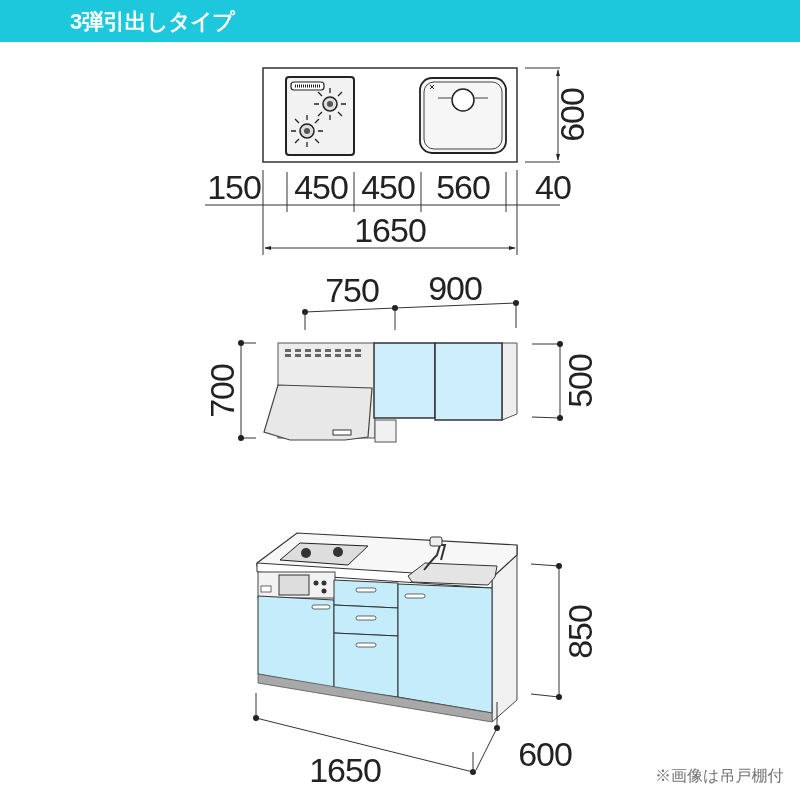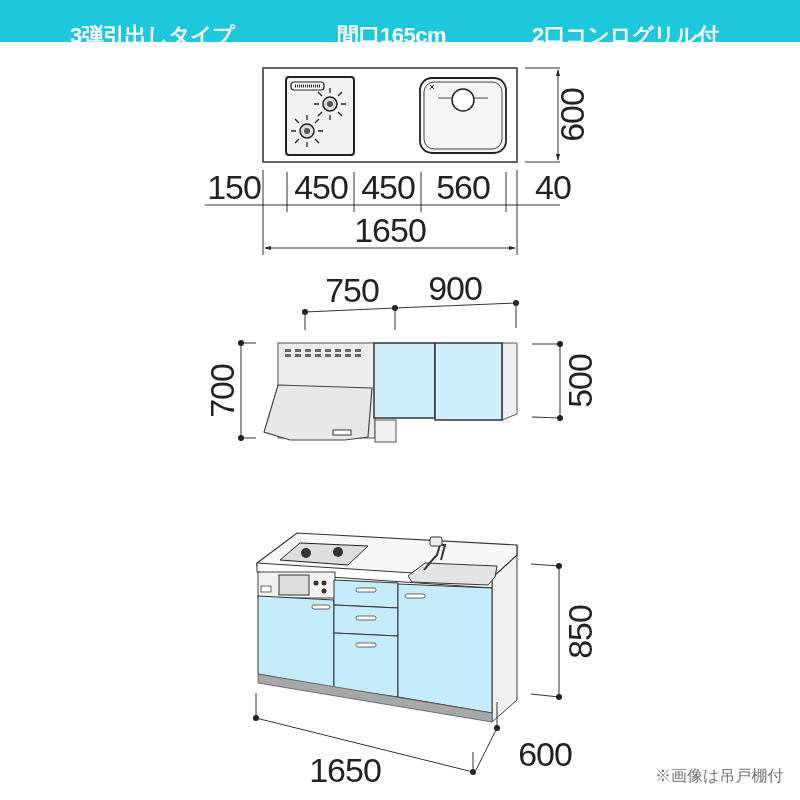--- a/index.html
+++ b/index.html
@@ -1,29 +1,27 @@
 <!DOCTYPE html>
 <html><head>
 <meta charset="utf-8">
 <style>
   html,body{margin:0;padding:0;background:#fff;}
   body{width:800px;height:800px;position:relative;overflow:hidden;font-family:"Liberation Sans",sans-serif;}
   .banner{position:absolute;left:0;top:0;width:800px;height:42px;background:#1ec8dc;display:flex;align-items:center;color:#fff;font-weight:bold;font-size:22px;}
-  .banner span{position:absolute;top:21px;white-space:nowrap;letter-spacing:-0.5px;}
+  .banner span{position:absolute;top:7px;white-space:nowrap;letter-spacing:-0.5px;}
   svg{position:absolute;left:0;top:0;}
   .dim{font-family:"Liberation Sans",sans-serif;font-size:34px;fill:#222;letter-spacing:-1px;}
   .note{position:absolute;left:655px;top:766px;font-size:16px;color:#737373;white-space:nowrap;}
 </style>
 </head>
 <body>
 
 <div class="banner">
   <span style="left:70px">3弾引出しタイプ</span>
-  <span style="left:337px">間口165cm</span>
-  <span style="left:532px">2口コンログリル付</span>
 </div>
 
 <svg width="800" height="800" viewBox="0 0 800 800">
   <defs>
     <marker id="arr" viewBox="0 0 10 10" refX="9" refY="5" markerWidth="7" markerHeight="7" orient="auto-start-reverse">
       <path d="M0,2 L10,5 L0,8 z" fill="#222"></path>
     </marker>
   </defs>
 
   <g>

